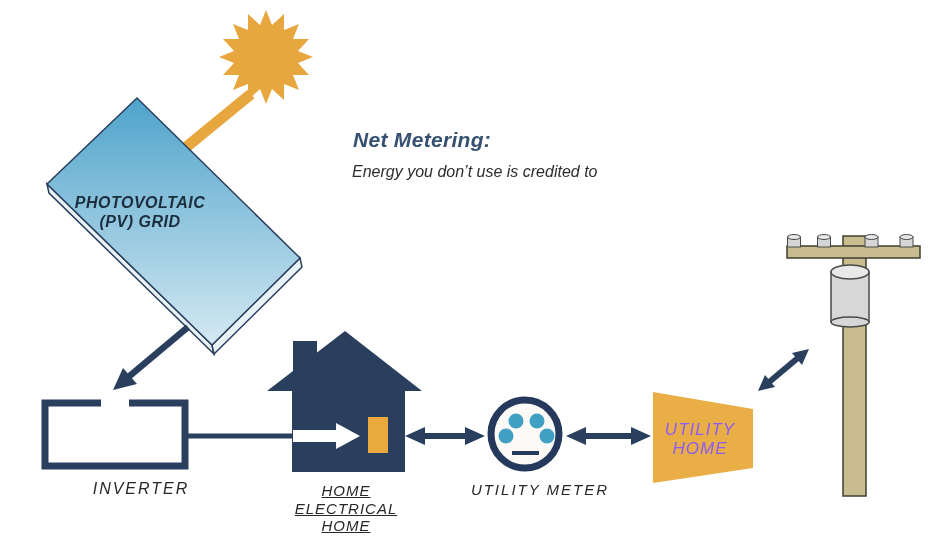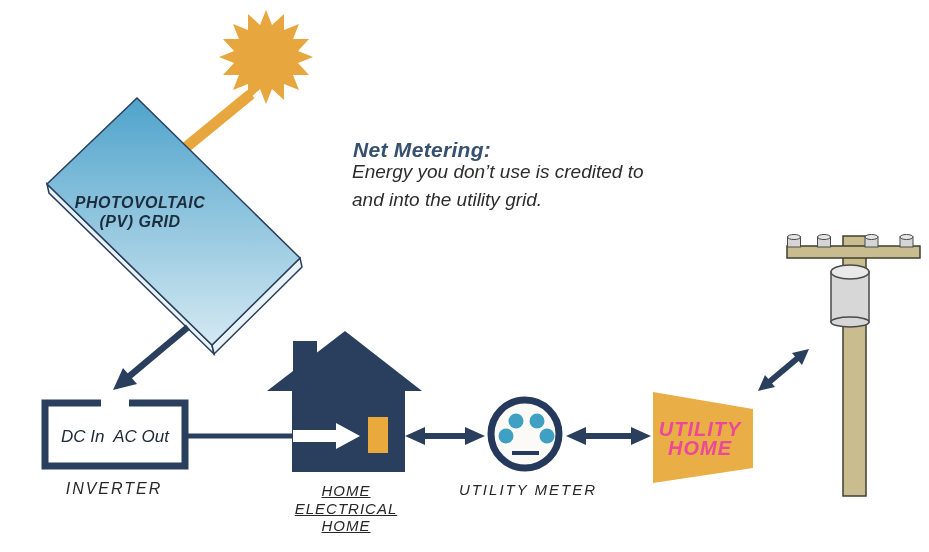--- a/index.html
+++ b/index.html
@@ -3,27 +3,27 @@
 <meta charset="utf-8">
 <style>
   html,body{margin:0;padding:0;background:#fff;}
   .stage{
     position:relative;width:929px;height:552px;background:#ffffff;
     font-family:"Liberation Sans",sans-serif;overflow:hidden;
   }
   .stage svg{position:absolute;left:0;top:0;}
   .lbl{position:absolute;font-style:italic;color:#22313f;white-space:nowrap;}
   .center{transform:translateX(-50%);text-align:center;}
-  .caps{letter-spacing:2px;font-size:16px;color:#272727;}
+  .caps{letter-spacing:2px;font-size:16px;color:#272727;margin-left:27px;}
   .panel-label{font-size:16px;line-height:19px;letter-spacing:0.5px;color:#1c2d3d;font-weight:600;}
   .note-heading{font-size:21px;font-weight:bold;color:#36506f;letter-spacing:0.3px;}
-  .note-body{font-size:19px;line-height:28px;color:#2d2d2d;white-space:nowrap;}
+  .note-body{font-size:16px;line-height:28px;color:#2d2d2d;white-space:nowrap;}
   .ports{font-size:17px;color:#202c3a;white-space:pre;}
   .home-label{font-size:15px;line-height:17.5px;letter-spacing:1px;color:#272727;}
-  .grid-label{font-size:20px;line-height:19px;letter-spacing:1px;color:#ec4899;font-weight:700;}
+  .grid-label{font-size:17px;line-height:19px;letter-spacing:1px;color:#8b5cf6;font-weight:400;}
   .meter-label{font-size:15px;letter-spacing:2px;color:#272727;}
 </style>
 </head>
 <body>
 
 <div class="stage">
 
   <svg width="929" height="552" viewBox="0 0 929 552">
     <defs>
       <linearGradient id="panelGrad" x1="0" y1="0" x2="0" y2="1">
@@ -119,37 +119,35 @@
         <ellipse cx="850" cy="272" rx="19" ry="7" fill="#E9E9E9" stroke="#4a4a4a" stroke-width="1.5"></ellipse>
       </g>
     </g>
   </svg>
 
   <div class="lbl center panel-label" style="left:140px;top:193px;">
     <div>PHOTOVOLTAIC</div>
     <div>(PV) GRID</div>
   </div>
 
-  <div class="lbl note-heading" style="left:353px;top:138px;">Net Metering:</div>
+  <div class="lbl note-heading" style="left:353px;top:128px;">Net Metering:</div>
 
   <div class="lbl note-body" style="left:352px;top:158px;">
     <div>Energy you don’t use is credited to</div>
-    <div>and into the utility grid.</div>
   </div>
 
-  <div class="lbl center ports" style="left:115px;top:427px;">DC In  AC Out</div>
 
   <div class="lbl center caps" style="left:114px;top:480px;">INVERTER</div>
 
   <div class="lbl center home-label" style="left:346px;top:482px;text-decoration:underline;">
     <div>HOME</div>
     <div>ELECTRICAL</div>
     <div>HOME</div>
   </div>
 
-  <div class="lbl center meter-label" style="left:528px;top:481px;">UTILITY METER</div>
+  <div class="lbl center meter-label" style="left:540px;top:481px;">UTILITY METER</div>
 
   <div class="lbl center grid-label" style="left:700px;top:420px;">
     <div>UTILITY</div>
     <div>HOME</div>
   </div>
 
 </div>
 
 </body></html>

